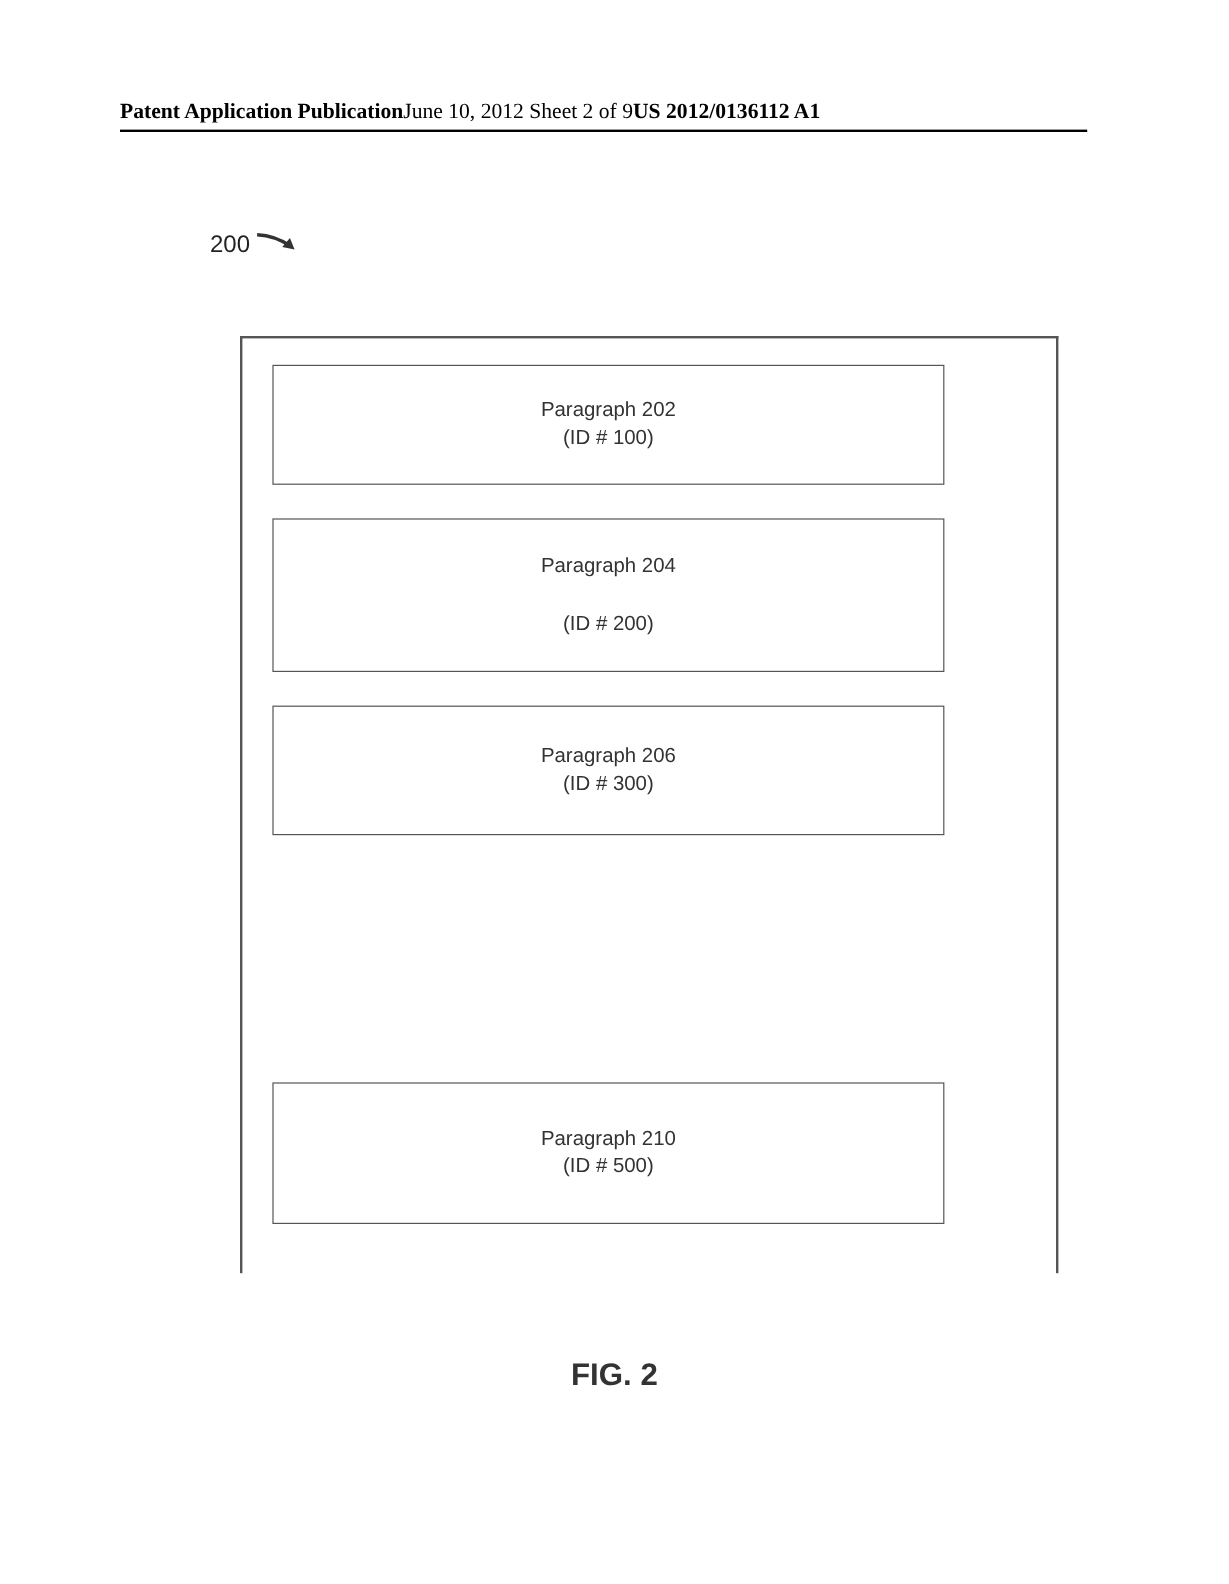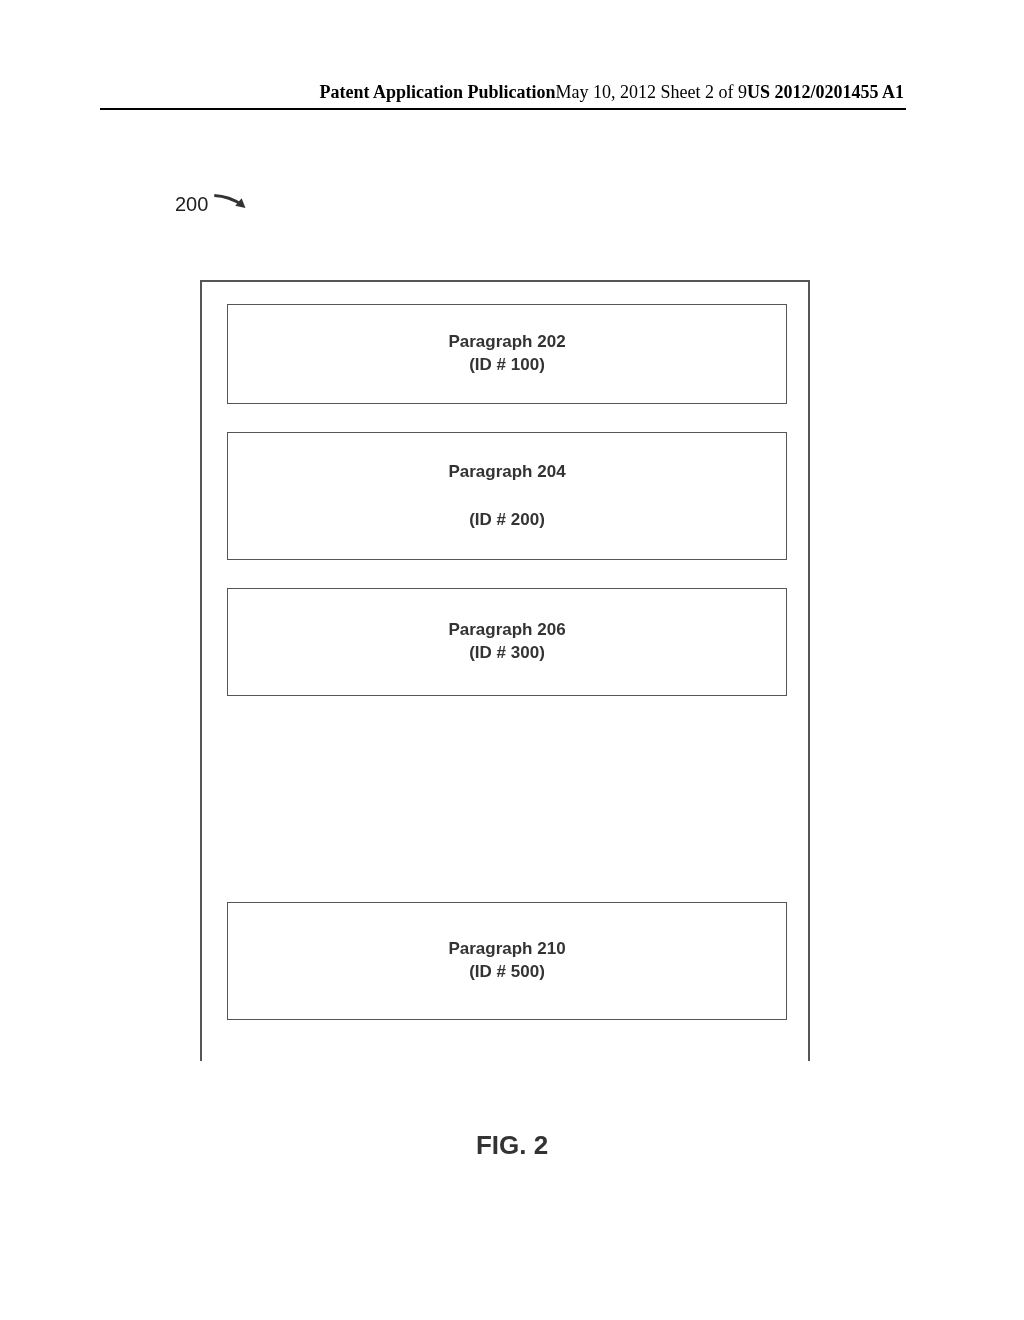--- a/index.html
+++ b/index.html
@@ -14,21 +14,21 @@
       font-family: Arial, Helvetica, sans-serif;
       position: relative;
     }
     .header {
       position: absolute;
       top: 82px;
       left: 0;
       width: 100%;
       padding: 0 120px 0 100px;
       display: flex;
-      justify-content: flex-end;
+      justify-content: flex-start;
       align-items: baseline;
       font-size: 18px;
       color: #000;
     }
     .header-left {
       font-weight: bold;
       font-family: "Times New Roman", Times, serif;
     }
     .header-center {
       font-family: "Times New Roman", Times, serif;
@@ -59,25 +59,24 @@
       margin-left: 4px;
       transform: rotate(-5deg);
     }
     .arrow svg {
       display: block;
     }
     .outer-box {
       position: absolute;
       top: 280px;
       left: 200px;
-      width: 610px;
+      width: 682px;
       height: 781px;
       border: 2px solid #555;
       border-bottom: none;
-      font-weight: bold;
     }
     .inner-box {
       position: absolute;
       left: 25px;
       width: 560px;
       border: 1px solid #555;
       display: flex;
       flex-direction: column;
       justify-content: center;
       align-items: center;
@@ -116,22 +115,22 @@
       font-weight: bold;
       color: #333;
       font-family: Arial, Helvetica, sans-serif;
     }
   </style>
 </head>
 <body>
 
 <div class="header">
   <span class="header-left">Patent Application Publication</span>
-  <span class="header-center">May 10, 2012  Sheet 2 of 9</span>
-  <span class="header-right">US 2012/0201455 A1</span>
+  <span class="header-center">June 10, 2012  Sheet 2 of 9</span>
+  <span class="header-right">US 2012/0136112 A1</span>
 </div>
 <div class="header-rule"></div>
 
 <div class="ref-label">
   <span>200</span>
   <span class="arrow">
     <svg width="42" height="26" viewBox="0 0 42 26">
       <path d="M3 4 Q 18 6 30 16" stroke="#333" stroke-width="3" fill="none"></path>
       <path d="M23 16 L33 19 L30 9 Z" fill="#333"></path>
     </svg>

